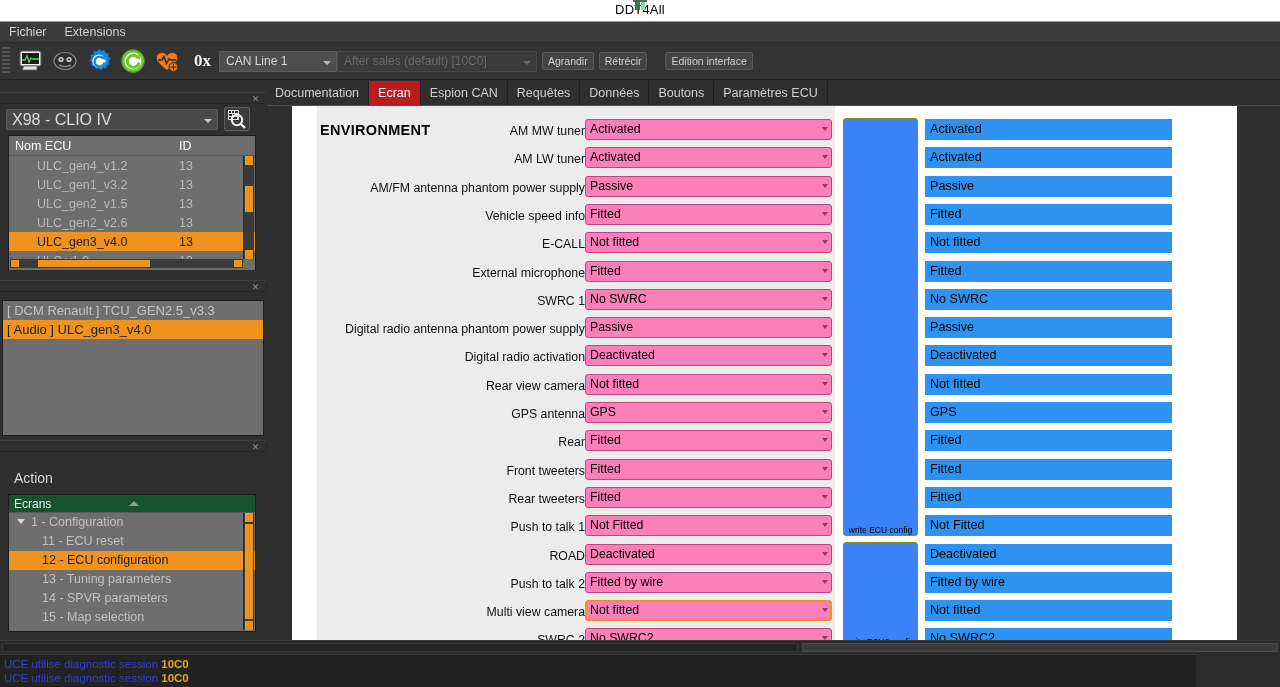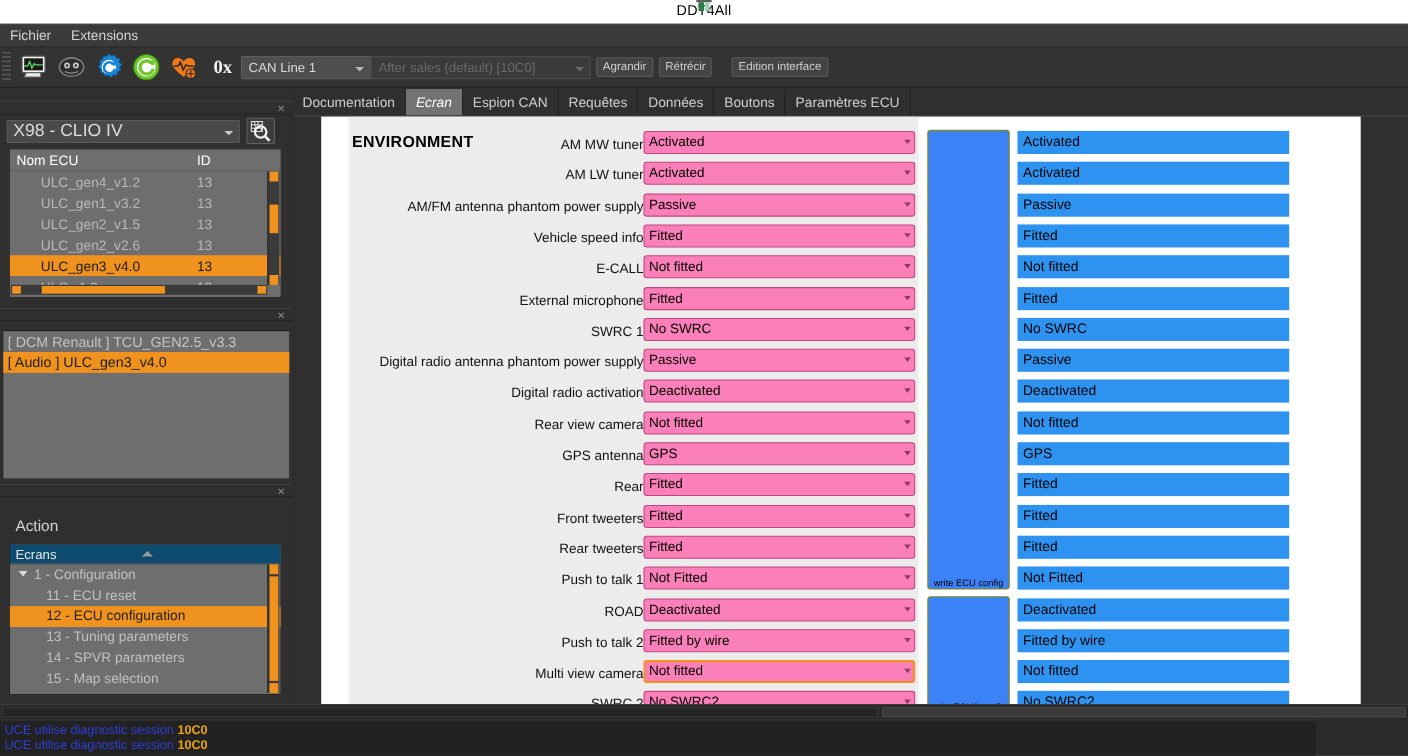--- a/index.html
+++ b/index.html
@@ -155,21 +155,21 @@
   .sel-row.selected { background: #f0921e; color: #1f1f1f; }
 
   .action-title { position: absolute; left: 14px; top: 390px; font-size: 14px; color: #d4d4d4; }
 
   .ecrans-tree {
     position: absolute; left: 8px; top: 414px; width: 248px; height: 138px;
     background: #6e6e6e; border: 1px solid #1c1c1c;
   }
   .ecrans-head {
     height: 18px; line-height: 18px; font-size: 12px; color: #eaeaea;
-    padding-left: 5px; background: #0c4a6e; border-bottom: 1px solid #5a5a5a;
+    padding-left: 5px; background: #14532d; border-bottom: 1px solid #5a5a5a;
     position: relative;
   }
   .ecrans-head .sorter {
     position: absolute; left: 120px; top: 6px;
     border-left: 5px solid transparent; border-right: 5px solid transparent;
     border-bottom: 5px solid #9a9a9a;
   }
   .tree-row { height: 19px; line-height: 19px; font-size: 12.5px; color: #c0c0c0; padding-left: 8px; position: relative; }
   .tree-row.lvl2 { padding-left: 33px; }
   .tree-row.selected { background: #f0921e; color: #1f1f1f; }
@@ -185,21 +185,21 @@
 
   
   #maintabs {
     position: absolute; left: 266px; top: 80px; width: 1014px; height: 25px;
     background: #2f2f2f; display: flex; align-items: flex-end;
   }
   #maintabs .tab {
     height: 24px; line-height: 24px; padding: 0 9px; font-size: 12.5px;
     color: #cfcfcf; border-right: 1px solid #1f1f1f;
   }
-  #maintabs .tab.active { background: #737373; color: #ffffff; font-style: italic; }
+  #maintabs .tab.active { background: #b91c1c; color: #ffffff; }
 
   #content-frame {
     position: absolute; left: 267px; top: 105px; width: 1013px; height: 535px;
     background: #2f2f2f; border-top: 1px solid #4a4a4a;
   }
   #content-white {
     position: absolute; left: 25px; top: 0px; width: 945px; height: 535px;
     background: #ffffff; overflow: hidden;
   }
   .grayband {

